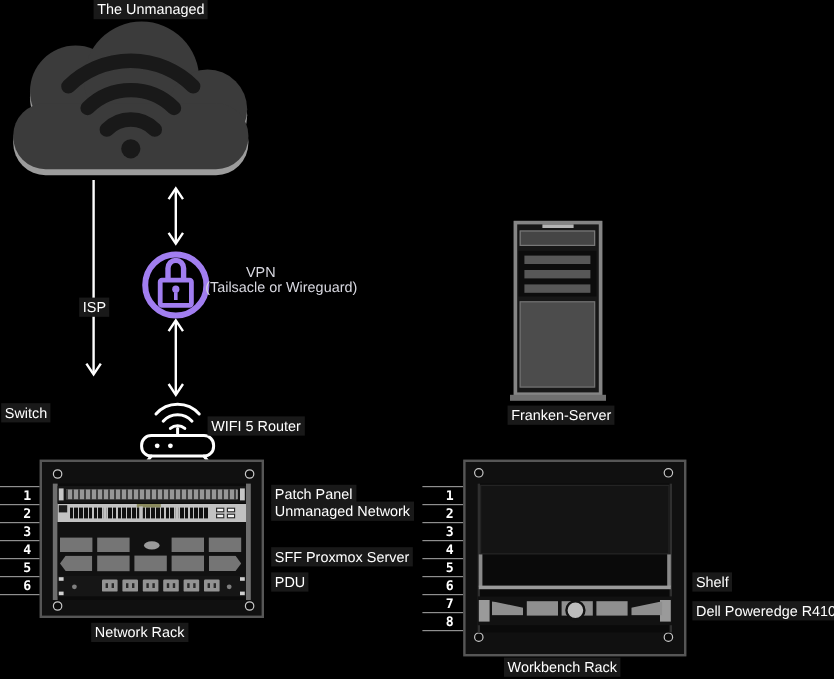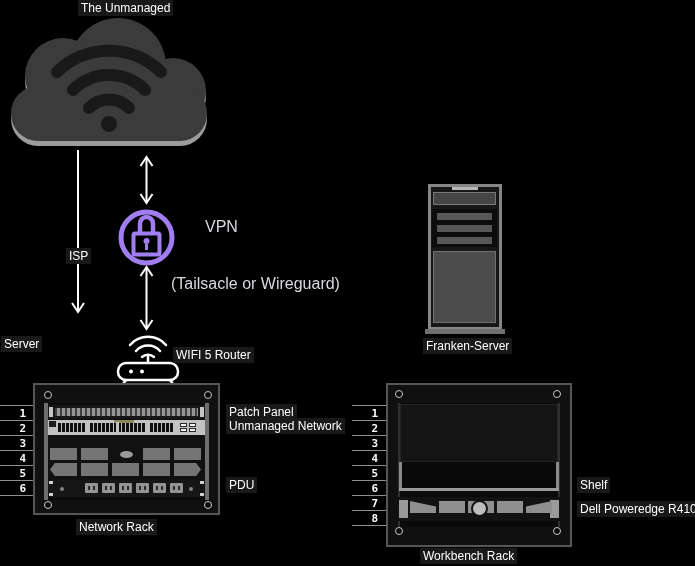--- a/index.html
+++ b/index.html
@@ -1,21 +1,21 @@
 <!DOCTYPE html>
 <html><head>
 <meta charset="utf-8">
 <style>
   html,body{margin:0;padding:0;background:#000;}
   #canvas{position:relative;width:695px;height:566px;background:#000;overflow:hidden;
           font-family:"Liberation Sans",sans-serif;}
   .abs{position:absolute;}
   .chip{position:absolute;background:#191919;color:#fff;font-size:12px;line-height:14px;
         padding:1px 3px;white-space:nowrap;}
-  .vpntext{position:absolute;color:#d8d8e0;font-size:16px;line-height:14px;white-space:nowrap;}
+  .vpntext{position:absolute;color:#d8d8e0;font-size:12px;line-height:14px;white-space:nowrap;}
   
   .rline{position:absolute;height:1px;background:#8f8f8f;}
   .unum{position:absolute;width:18px;text-align:right;color:#fff;
         font-family:"DejaVu Sans Mono",monospace;font-weight:bold;font-size:11px;line-height:13px;}
   
   .rack{position:absolute;background:#101010;border:2px solid #565656;box-sizing:border-box;}
   .hole{position:absolute;width:8px;height:8px;border:1.5px solid #c9c9c9;border-radius:50%;
         box-sizing:border-box;background:#0a0a0a;}
   
   .net-inner{position:absolute;left:9px;top:18px;width:165px;height:97px;background:#0b0b0b;
@@ -91,21 +91,21 @@
   </svg>
   <div class="chip" style="left:78px;top:0px;">The Unmanaged</div>
 
   <svg class="abs" style="left:68px;top:150px;" width="20" height="172" viewBox="0 0 20 172">
     <g stroke="#fff" stroke-width="2" fill="none">
       <line x1="10" y1="0" x2="10" y2="161"></line>
       <path d="M4 153 L10 162 L16 153"></path>
     </g>
   </svg>
   <div class="chip" style="left:66px;top:248px;">ISP</div>
-  <div class="chip" style="left:1px;top:336px;">Server</div>
+  <div class="chip" style="left:1px;top:336px;">Switch</div>
 
   <svg class="abs" style="left:136px;top:152px;" width="21" height="56" viewBox="0 0 21 56">
     <g stroke="#fff" stroke-width="2" fill="none">
       <line x1="10.5" y1="6" x2="10.5" y2="50"></line>
       <path d="M4.5 14 L10.5 5 L16.5 14"></path>
       <path d="M4.5 42 L10.5 51 L16.5 42"></path>
     </g>
   </svg>
   <svg class="abs" style="left:136px;top:262px;" width="21" height="72" viewBox="0 0 21 72">
     <g stroke="#fff" stroke-width="2" fill="none">
@@ -118,21 +118,21 @@
   <svg class="abs" style="left:117px;top:208px;" width="59" height="59" viewBox="0 0 59 59">
     <circle cx="29.5" cy="29.5" r="25.5" stroke="#a17ef0" stroke-width="5" fill="none"></circle>
     <g>
       <path d="M23 26 V15.5 A6.5 6.5 0 0 1 36 15.5 V26" stroke="#a17ef0" stroke-width="4.5" fill="none"></path>
       <rect x="16.5" y="25.5" width="26" height="21" rx="1.5" stroke="#a17ef0" stroke-width="4" fill="none"></rect>
       <circle cx="29.5" cy="33" r="3" fill="#a17ef0"></circle>
       <rect x="28" y="35.5" width="3" height="6.5" fill="#a17ef0"></rect>
     </g>
   </svg>
   <div class="vpntext" style="left:205px;top:220px;">VPN</div>
-  <div class="vpntext" style="left:171px;top:232px;margin-top:45px;">(Tailsacle or Wireguard)</div>
+  <div class="vpntext" style="left:171px;top:232px;">(Tailsacle or Wireguard)</div>
 
   <svg class="abs" style="left:112px;top:331px;" width="74" height="54" viewBox="0 0 74 54">
     <g stroke="#fff" stroke-width="2.5" fill="none" stroke-linecap="round">
       <path d="M 30 26 A 9 9 0 0 1 42 26"></path>
       <path d="M 24 20 A 16 16 0 0 1 48 20"></path>
       <path d="M 18 14 A 24 24 0 0 1 54 14"></path>
       <line x1="36" y1="26" x2="36" y2="33"></line>
       <rect x="6" y="32" width="60" height="17" rx="8" fill="#000"></rect>
       <line x1="14" y1="49" x2="11" y2="53"></line>
       <line x1="58" y1="49" x2="61" y2="53"></line>
@@ -206,20 +206,21 @@
       <div class="outlet" style="left:71px;"></div>
       <div class="outlet" style="left:88px;"></div>
       <div class="outlet" style="left:105px;"></div>
       <div class="outlet" style="left:122px;"></div>
       <div class="pdudot" style="right:12px;"></div>
     </div>
   </div>
 
   <div class="chip" style="left:226px;top:404px;">Patch Panel</div>
   <div class="chip" style="left:226px;top:418px;">Unmanaged Network</div>
+  <div class="chip" style="left:226px;top:456px;">SFF Proxmox Server</div>
   <div class="chip" style="left:226px;top:477px;">PDU</div>
   <div class="chip" style="left:76px;top:519px;">Network Rack</div>
 
   <div class="tower">
     <div class="tstrip"></div>
     <div class="optical"></div>
     <div class="vents">
       <div class="vbar" style="top:4px;"></div>
       <div class="vbar" style="top:16px;"></div>
       <div class="vbar" style="top:28px;"></div>

